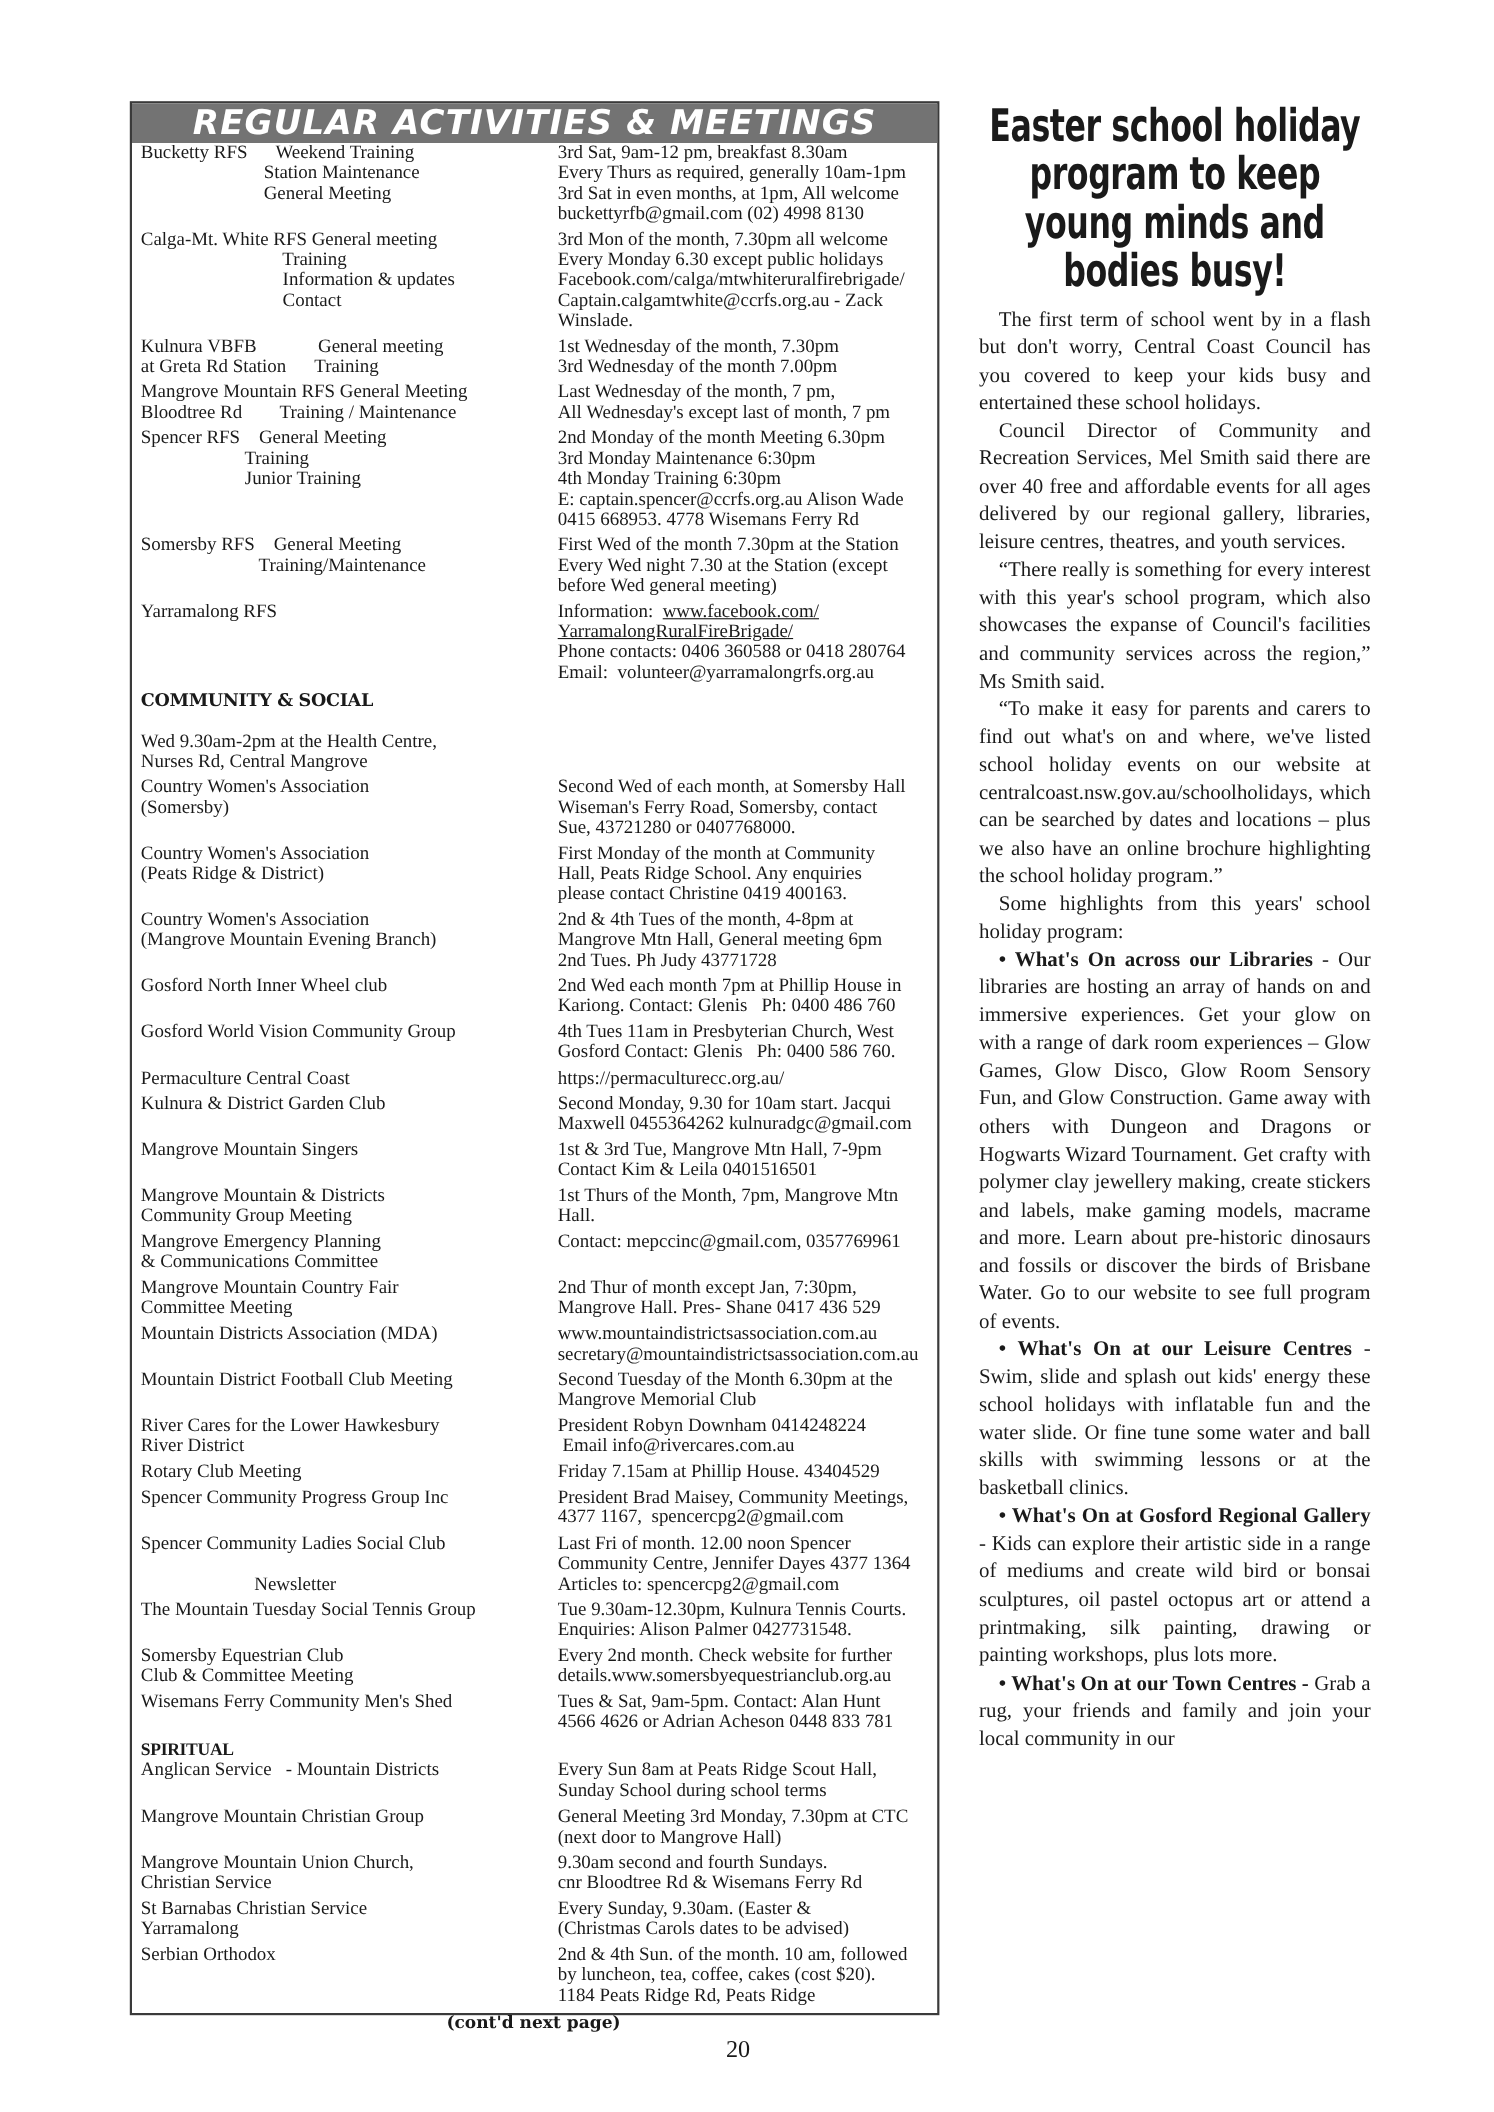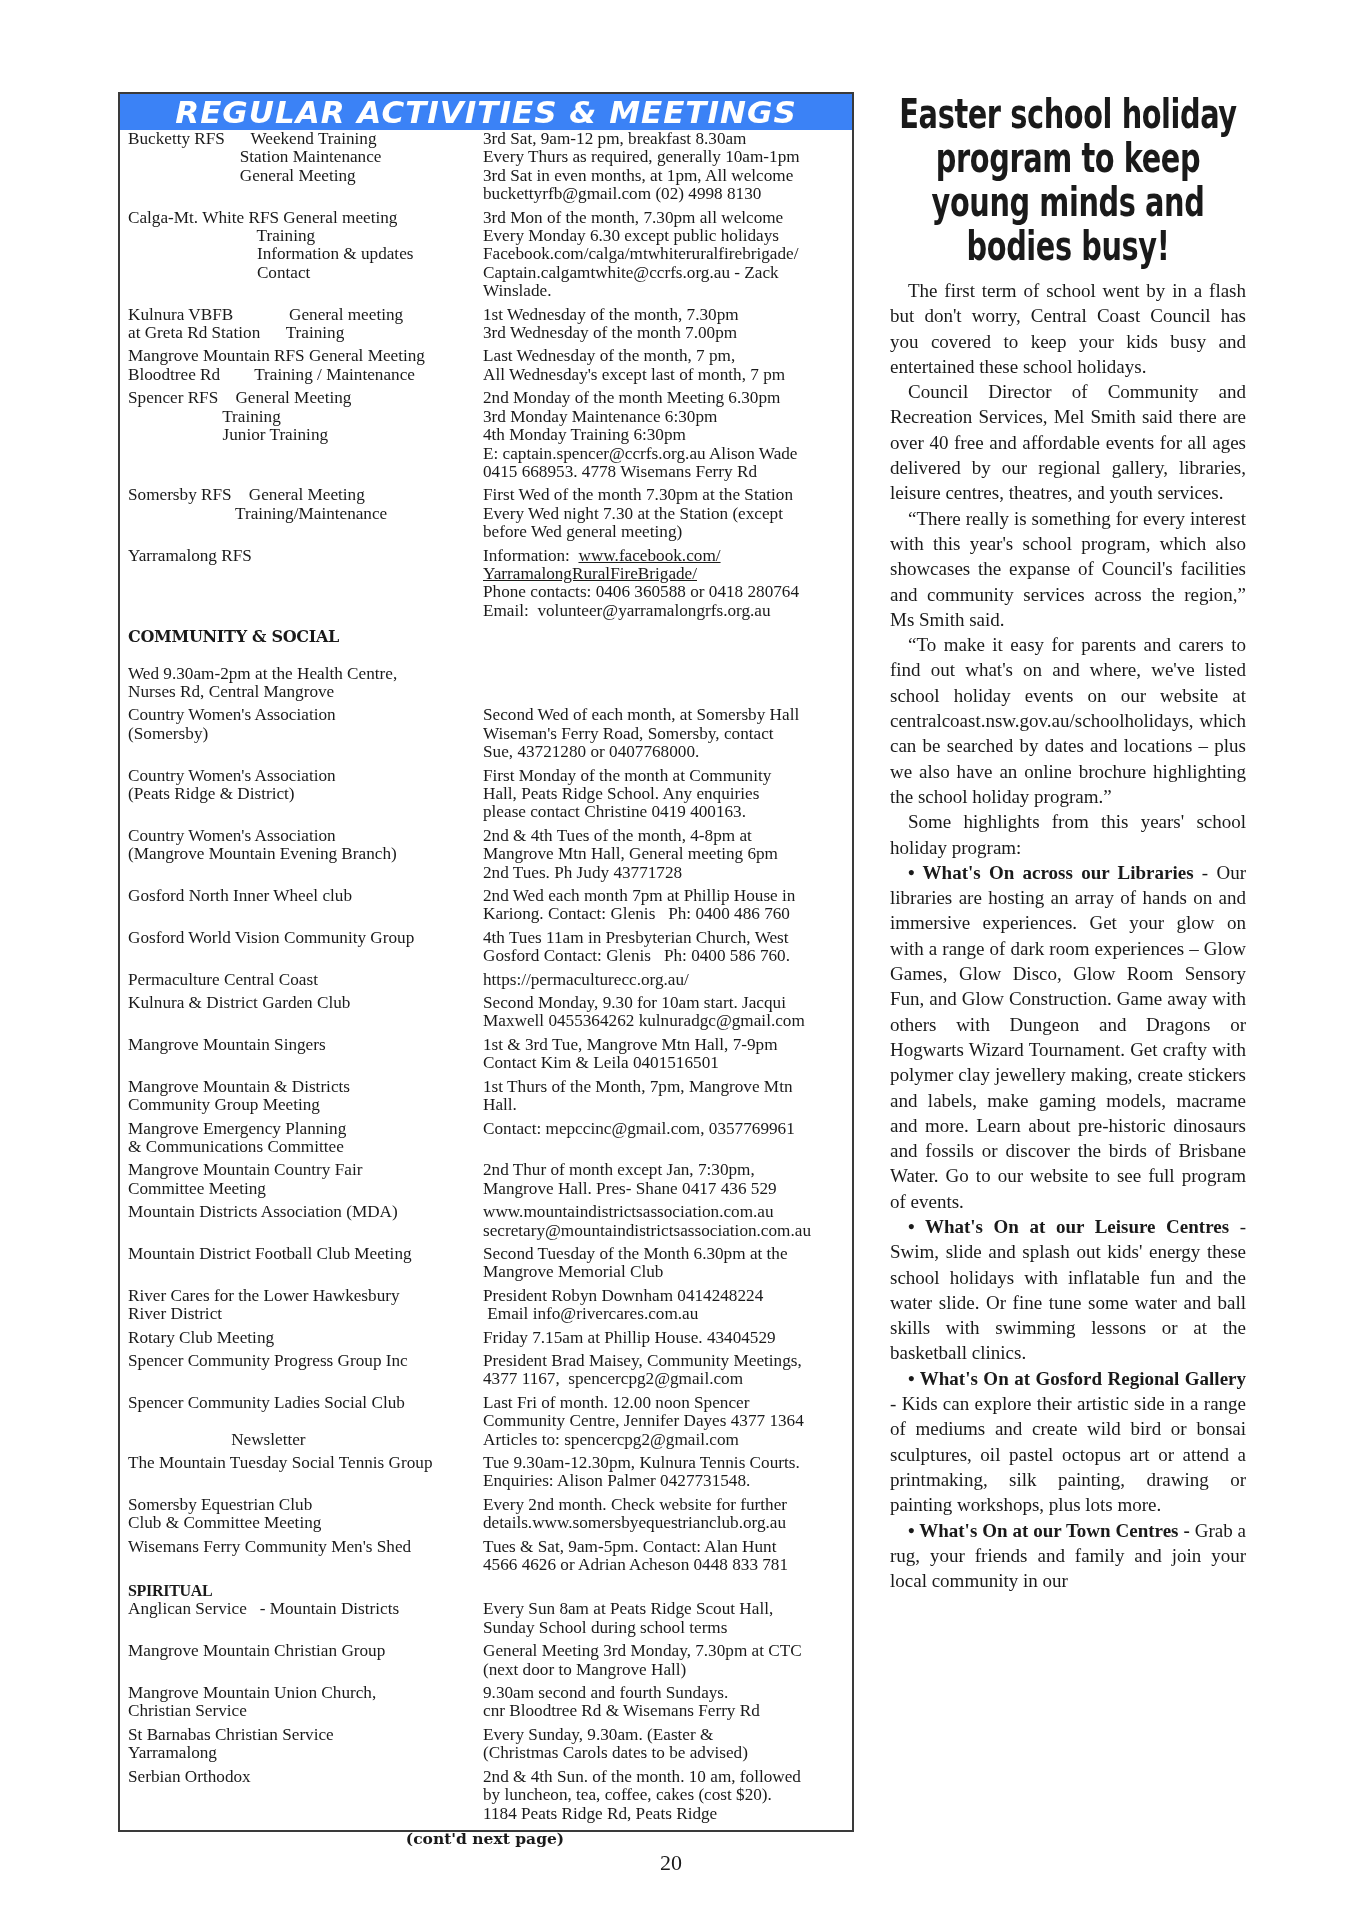--- a/index.html
+++ b/index.html
@@ -1,26 +1,26 @@
 <!DOCTYPE html>
 <html><head>
 <meta charset="utf-8">
 <style>
   html, body { margin:0; padding:0; background:#ffffff; }
   body { width:1358px; height:1920px; position:relative; overflow:hidden;
          font-family:"Liberation Serif","DejaVu Serif",serif; color:#1a1a1a; }
   .box { position:absolute; left:118px; top:92px; width:736px; height:1740px;
          border:2px solid #3a3a3a; box-sizing:border-box; }
-  .banner { background:#3b82f6; height:36px; display:flex; align-items:center; justify-content:center; }
+  .banner { background:#737373; height:36px; display:flex; align-items:center; justify-content:center; }
   .banner span { color:#fff; font-family:"DejaVu Sans","Liberation Sans",sans-serif; font-weight:bold;
                  font-style:italic; font-size:31px; letter-spacing:1px; line-height:36px; }
   .content { padding:0 8px; font-size:17.2px; line-height:18.4px; }
   .sec { font-family:"DejaVu Serif","Liberation Serif",serif; font-weight:900; font-size:16px;
          line-height:18px; letter-spacing:-0.3px; margin-top:0; }
-  .row { display:flex; margin-bottom:5px; }
+  .row { display:flex; margin-bottom:5px;gap:24px; }
   .row .l { width:355px; flex:none; white-space:pre; }
   .row .r { flex:1; white-space:pre; }
   .underline { text-decoration:underline; }
   .contd { text-align:center; font-family:"DejaVu Serif",serif; font-weight:900; font-size:15.5px;
            padding-right:2px; margin-top:6px; }
   .pagenum { position:absolute; left:660px; top:1850px; width:40px; text-align:left; font-size:22px; }
   .col2 { position:absolute; left:890px; top:92px; width:356px; }
   .headline { font-family:"DejaVu Sans Condensed","DejaVu Sans","Liberation Sans",sans-serif; font-weight:bold;
               font-size:41px; line-height:44px; text-align:center; transform:scaleX(0.78); transform-origin:center;
               margin:0 -40px 10px -40px; letter-spacing:-0.5px; }

